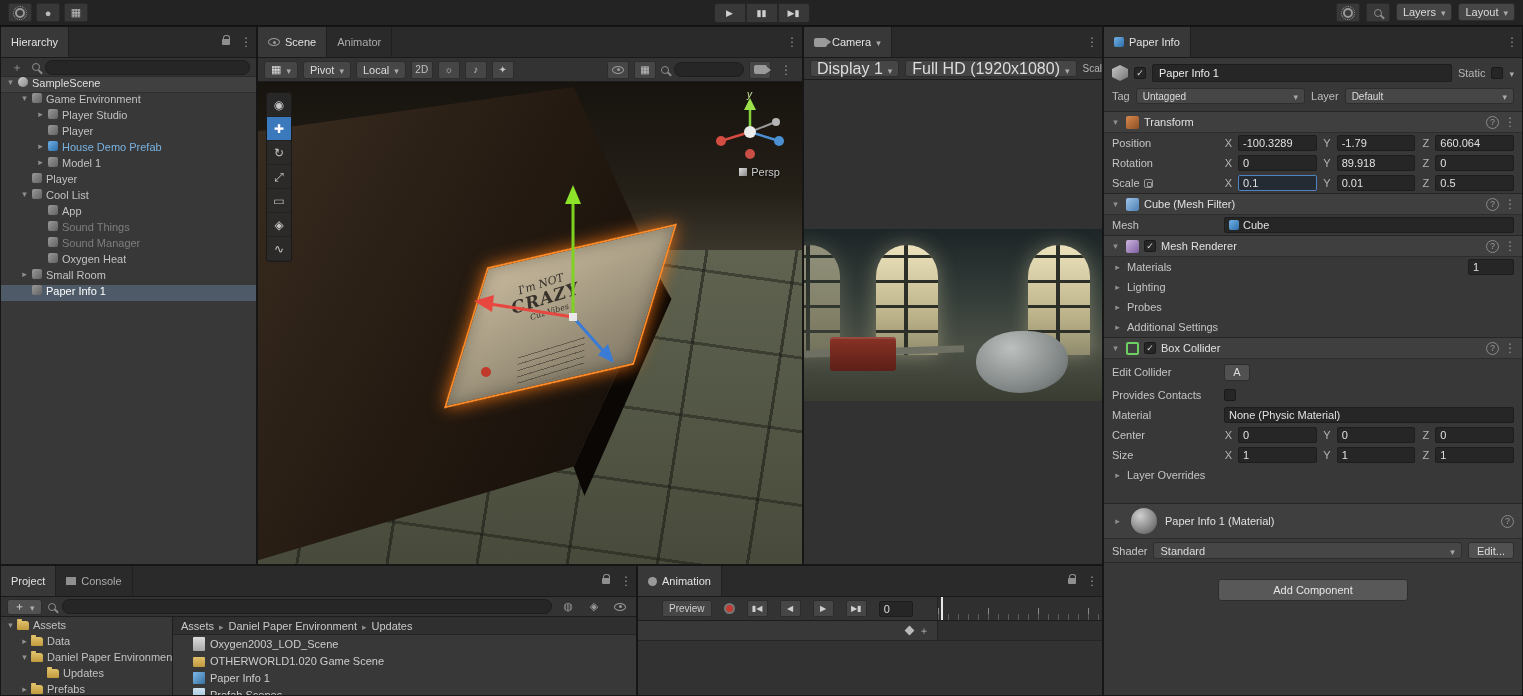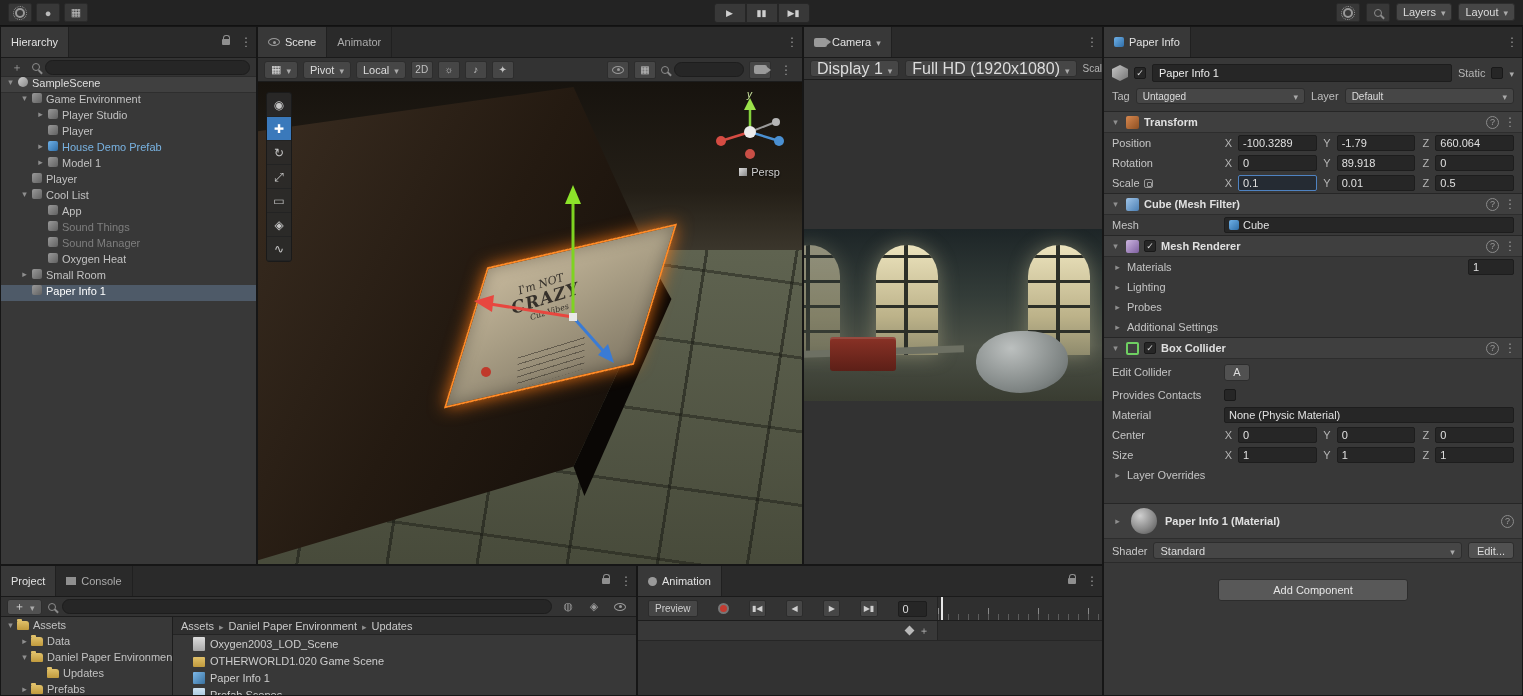--- a/index.html
+++ b/index.html
@@ -118,21 +118,21 @@
   .bench{position:absolute;left:0;bottom:46px;width:160px;height:7px;background:#6d7063;transform:rotate(-2deg)}
 
   
   #inspector{left:1103px;top:26px;width:420px;height:670px;display:flex;flex-direction:column}
   .ihead{display:flex;align-items:center;gap:6px;padding:6px 8px 3px}
   .cube{width:16px;height:16px;background:linear-gradient(135deg,#c7c7c7,#757575);clip-path:polygon(50% 0,100% 25%,100% 75%,50% 100%,0 75%,0 25%);flex:none}
   .namefield{flex:1;height:18px;background:#262626;border:1px solid #1d1d1d;border-radius:2px;display:flex;align-items:center;padding:0 6px;color:#ececec}
   .tagrow{display:flex;align-items:center;gap:6px;padding:3px 8px 7px;color:#bdbdbd}
   .tagrow .dd{flex:1;height:16px;background:#464646;font-size:10px}
   .chead{display:flex;align-items:center;gap:5px;height:22px;padding:0 6px;background:#3f3f3f;border-top:1px solid #262626;border-bottom:1px solid #2d2d2d}
-  .ctitle{font-weight:bold;color:#e0e0e0;white-space:nowrap}
+  .ctitle{font-weight:normal;color:#e0e0e0;white-space:nowrap}
   .cico{width:13px;height:13px;border-radius:2px;flex:none}
   .ci-transform{background:linear-gradient(135deg,#d8884f,#8d4f22)}
   .ci-mesh{background:linear-gradient(135deg,#9fc4e8,#4b7fb3)}
   .ci-rend{background:linear-gradient(135deg,#cdb6e0,#7e5fa0)}
   .ci-box{background:transparent;border:2.5px solid #6fcf62;border-radius:2px}
   .help{width:13px;height:13px;border:1px solid #8b8b8b;border-radius:50%;display:flex;align-items:center;justify-content:center;color:#9c9c9c;font-size:9px}
   .help::before{content:"?"}
   .irow{display:flex;align-items:center;height:20px;padding:0 8px;gap:4px;color:#c4c4c4}
   .ilabel{width:108px;flex:none;white-space:nowrap;overflow:hidden;display:flex;align-items:center;gap:4px}
   .vec{display:flex;flex:1;gap:6px;align-items:center}
@@ -159,21 +159,21 @@
   .frow{display:flex;align-items:center;height:17px;padding-left:20px;gap:5px;white-space:nowrap;color:#cdcdcd}
   .fico{width:12px;height:14px;flex:none;border-radius:1px}
   .fi-doc{background:linear-gradient(180deg,#dcdcdc,#a8a8a8)}
   .fi-folder{background:linear-gradient(180deg,#e0c069,#c09a3d);height:10px;margin-top:2px}
   .fi-prefab{background:linear-gradient(135deg,#7db9ea,#39719f);height:12px}
   .fi-scene{background:linear-gradient(180deg,#cfe3f2,#8fb5d1)}
 
   
   #animation{left:637px;top:565px;width:466px;height:131px}
   .actrl{display:flex;align-items:stretch;height:24px;background:#333;border-bottom:1px solid #1d1d1d}
-  .actrl .left{display:flex;align-items:center;gap:20px;padding:0 10px;width:300px;flex:none;border-right:1px solid #242424}
+  .actrl .left{display:flex;align-items:center;gap:12px;padding:0 24px;width:300px;flex:none;border-right:1px solid #242424}
   .rec{width:11px;height:11px;border-radius:50%;border:2px solid #777;background:#c33b31;flex:none}
   .abtn{width:24px;height:17px;background:#464646;border:1px solid #2c2c2c;border-radius:2px;display:flex;align-items:center;justify-content:center;color:#cfcfcf;font-size:8px}
   .framef{width:38px;height:16px;background:#262626;border:1px solid #1d1d1d;border-radius:2px;display:flex;align-items:center;padding:0 4px;color:#ddd}
   .ruler{flex:1;position:relative;background:#2f2f2f;
     background-image:repeating-linear-gradient(90deg,#5c5c5c 0 1px,transparent 1px 10px),
                      repeating-linear-gradient(90deg,#8a8a8a 0 1px,transparent 1px 50px);
     background-size:100% 6px,100% 12px;background-repeat:no-repeat;background-position:bottom left}
   .playhead{position:absolute;left:3px;top:0;bottom:0;width:1.5px;background:#e8e8e8}
   .arow2{display:flex;height:20px;background:#383838;border-bottom:1px solid #262626}
   .arow2 .left{width:300px;flex:none;border-right:1px solid #242424;display:flex;align-items:center;justify-content:flex-end;gap:6px;padding:0 8px}

